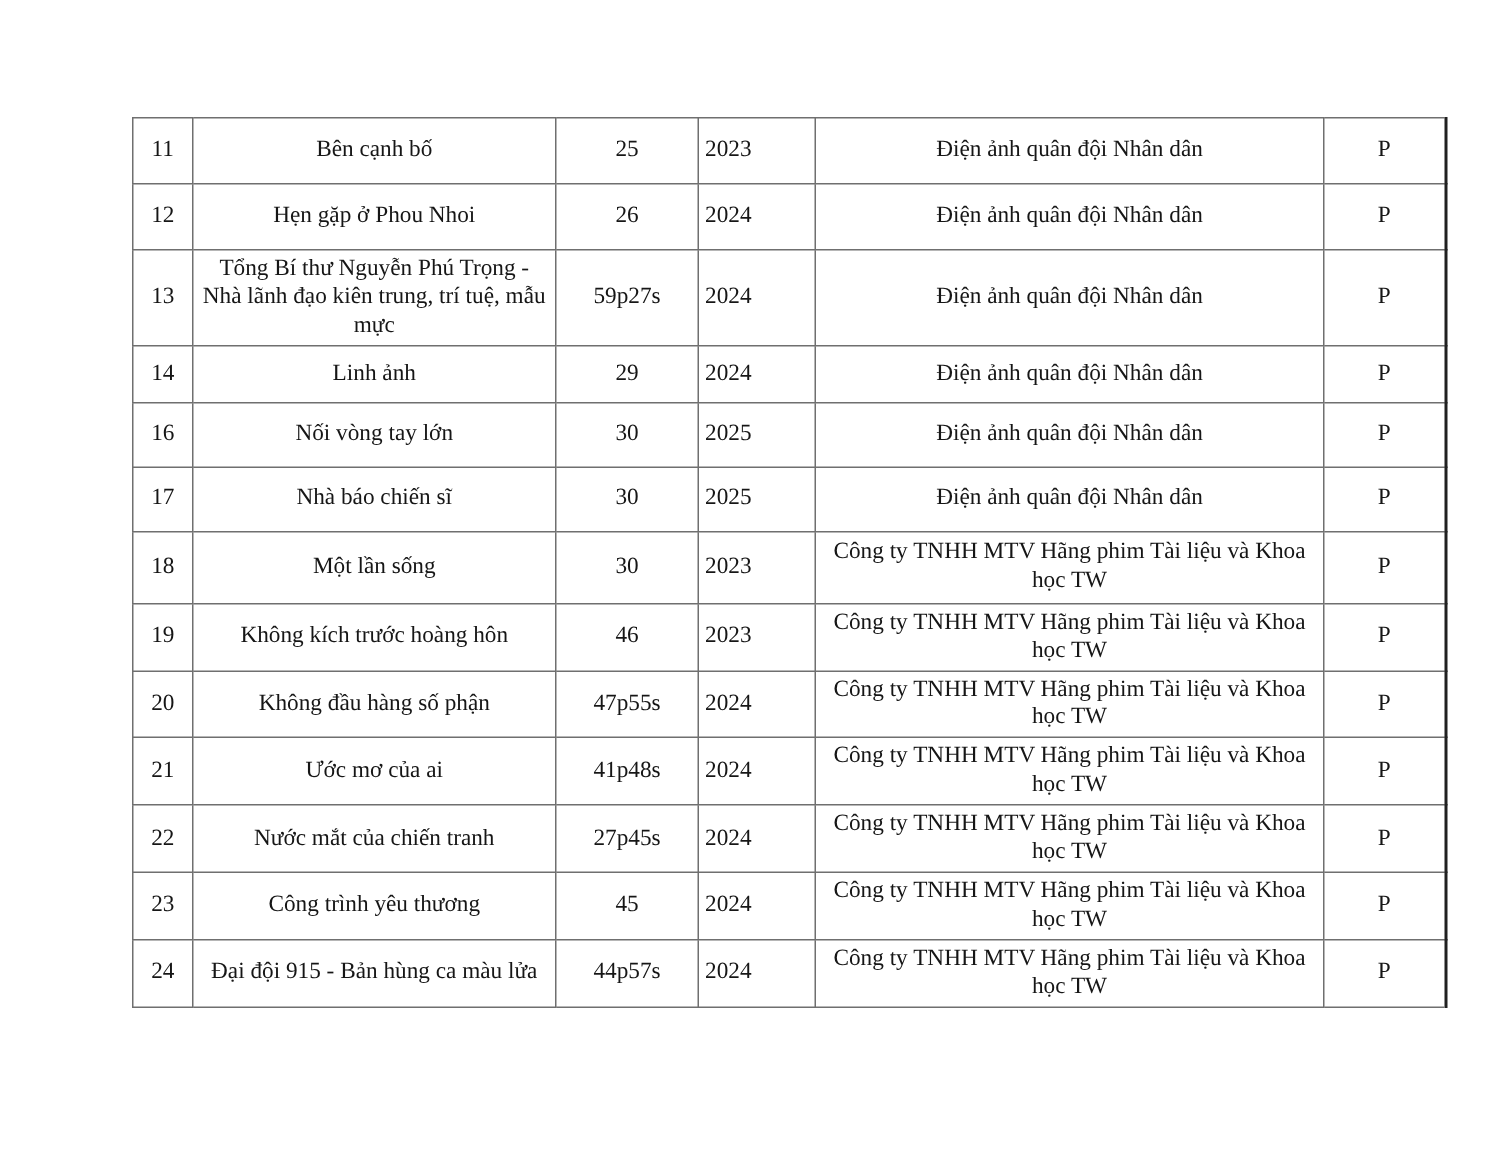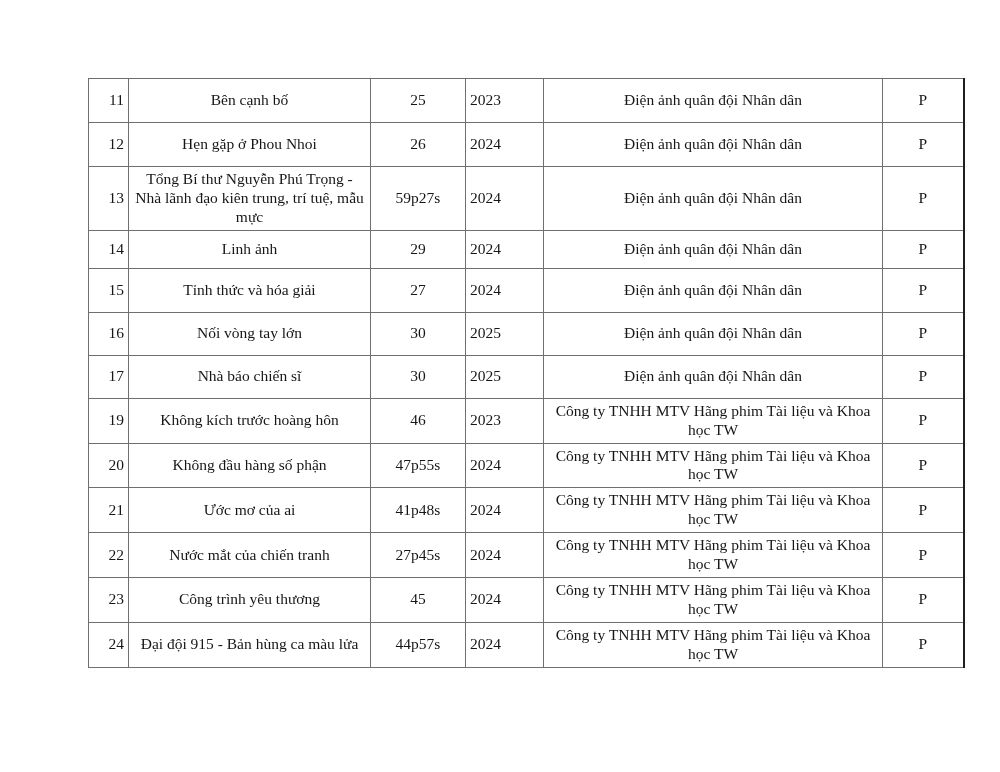--- a/index.html
+++ b/index.html
@@ -29,21 +29,21 @@
   table.films {
     border: 1px solid #4a4a4a;
     border-right: 2px solid #202020;
   }
   table.films td {
     border: 1px solid #6f6f6f;
     vertical-align: middle;
     padding: 3px 4px;
     overflow: hidden;
   }
-  td.c-no     { text-align: right; }
+  td.c-no     { text-align: center; }
   td.c-title  { text-align: center; padding-left: 8px;  padding-right: 4px; }
   td.c-dur    { text-align: center; }
   td.c-year   { text-align: left; }
   td.c-prod   { text-align: center; padding-left: 9px;  padding-right: 4px; }
   td.c-status { text-align: center; }
 </style>
 </head>
 <body>
 
 <div class="page">
@@ -82,42 +82,42 @@
         <td class="c-status">P</td>
       </tr>
       <tr style="height:38px">
         <td class="c-no">14</td>
         <td class="c-title">Linh ảnh</td>
         <td class="c-dur">29</td>
         <td class="c-year">2024</td>
         <td class="c-prod">Điện ảnh quân đội Nhân dân</td>
         <td class="c-status">P</td>
       </tr>
-      <tr style="height:44px">
-        <td class="c-no">15</td>
-        <td class="c-title">Tỉnh thức và hóa giải</td>
-        <td class="c-dur">27</td>
-        <td class="c-year">2024</td>
-        <td class="c-prod">Điện ảnh quân đội Nhân dân</td>
-        <td class="c-status">P</td>
-      </tr>
       <tr style="height:43px">
         <td class="c-no">16</td>
         <td class="c-title">Nối vòng tay lớn</td>
         <td class="c-dur">30</td>
         <td class="c-year">2025</td>
         <td class="c-prod">Điện ảnh quân đội Nhân dân</td>
         <td class="c-status">P</td>
       </tr>
       <tr style="height:43px">
         <td class="c-no">17</td>
         <td class="c-title">Nhà báo chiến sĩ</td>
         <td class="c-dur">30</td>
         <td class="c-year">2025</td>
         <td class="c-prod">Điện ảnh quân đội Nhân dân</td>
+        <td class="c-status">P</td>
+      </tr>
+      <tr style="height:48px">
+        <td class="c-no">18</td>
+        <td class="c-title">Một lần sống</td>
+        <td class="c-dur">30</td>
+        <td class="c-year">2023</td>
+        <td class="c-prod">Công ty TNHH MTV Hãng phim Tài liệu và Khoa học TW</td>
         <td class="c-status">P</td>
       </tr>
       <tr style="height:43px">
         <td class="c-no">19</td>
         <td class="c-title">Không kích trước hoàng hôn</td>
         <td class="c-dur">46</td>
         <td class="c-year">2023</td>
         <td class="c-prod">Công ty TNHH MTV Hãng phim Tài liệu và Khoa học TW</td>
         <td class="c-status">P</td>
       </tr>

